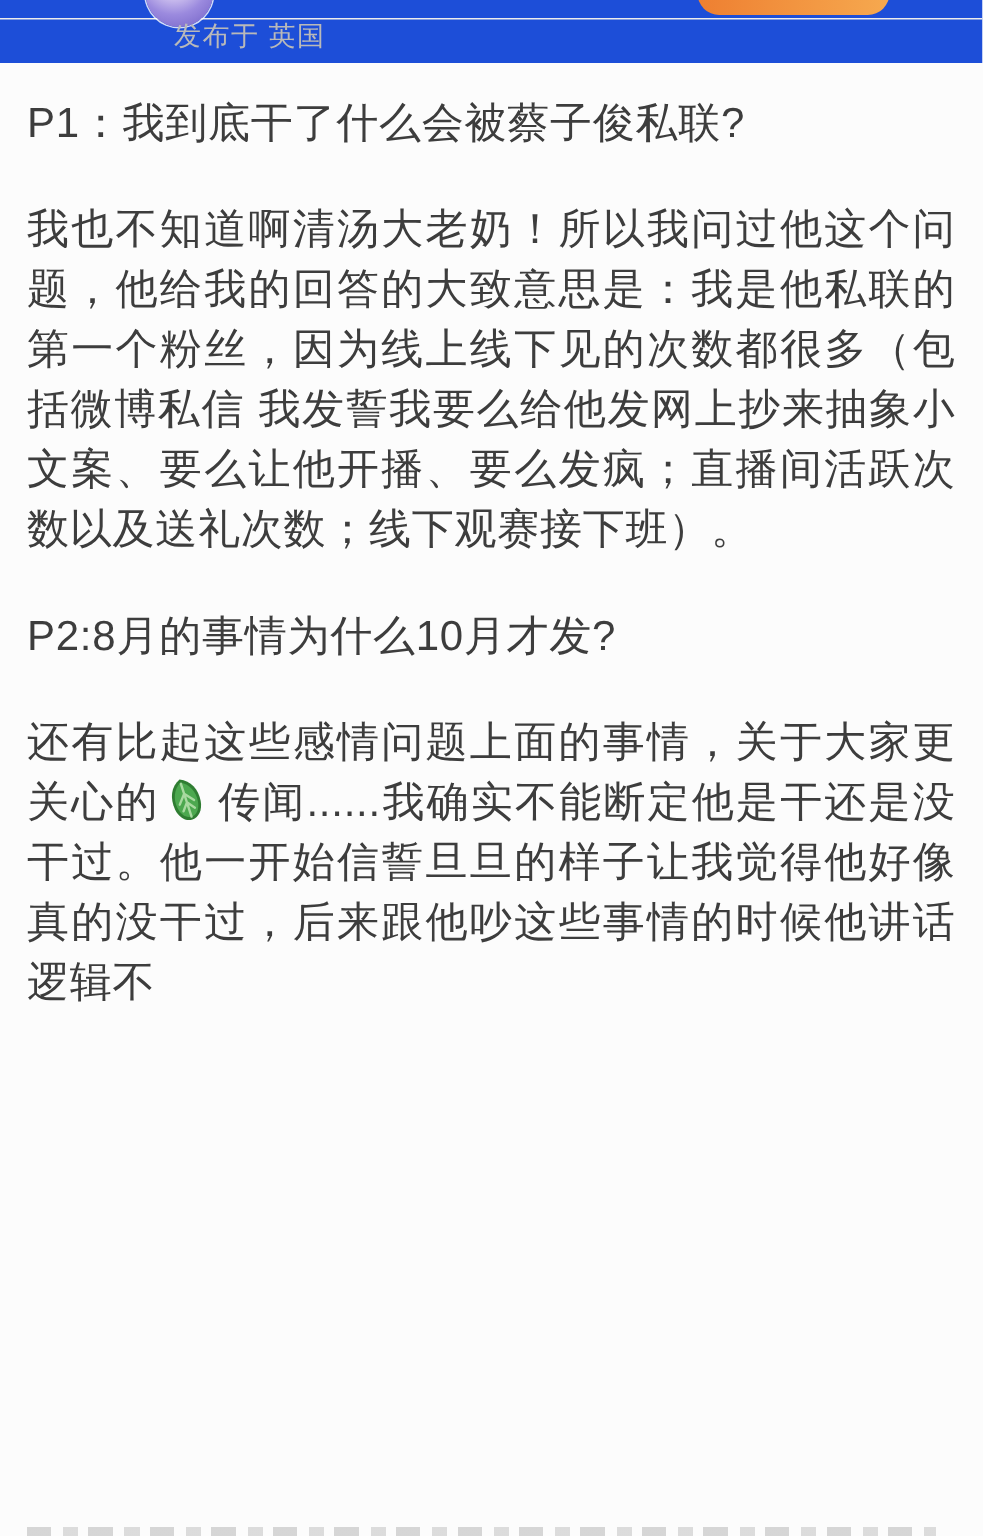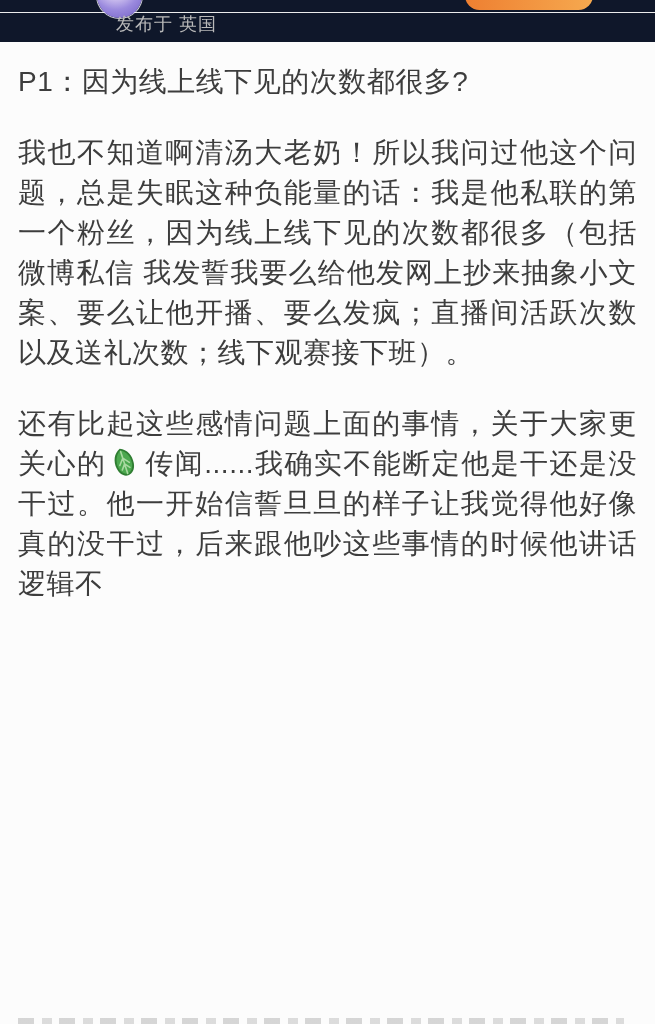--- a/index.html
+++ b/index.html
@@ -13,21 +13,21 @@
     background: #fcfcfc;
     font-family: "Liberation Sans", "DejaVu Sans", sans-serif;
     position: relative;
   }
 
   
   .post-header {
     position: relative;
     height: 42px;
     width: 100%;
-    background: #0f172a;
+    background: #1d4ed8;
   }
   .header-divider {
     position: absolute;
     top: 12px;
     left: 0;
     width: 100%;
     height: 1px;
     background: #ececec;
   }
   .avatar {
@@ -105,24 +105,25 @@
 
 <div class="post-header">
   <div class="header-divider"></div>
   <div class="avatar"></div>
   <button class="follow-button"></button>
   <div class="post-location">发布于 英国</div>
 </div>
 
 <div class="post-body">
 
-  <p>P1：因为线上线下见的次数都很多?</p>
+  <p>P1：我到底干了什么会被蔡子俊私联?</p>
 
-  <p>我也不知道啊清汤大老奶！所以我问过他这个问题，总是失眠这种负能量的话：我是他私联的第一个粉丝，因为线上线下见的次数都很多（包括微博私信 我发誓我要么给他发网上抄来抽象小文案、要么让他开播、要么发疯；直播间活跃次数以及送礼次数；线下观赛接下班）。</p>
+  <p>我也不知道啊清汤大老奶！所以我问过他这个问题，他给我的回答的大致意思是：我是他私联的第一个粉丝，因为线上线下见的次数都很多（包括微博私信 我发誓我要么给他发网上抄来抽象小文案、要么让他开播、要么发疯；直播间活跃次数以及送礼次数；线下观赛接下班）。</p>
 
+  <p>P2:8月的事情为什么10月才发?</p>
 
 
 
   <p>
     <span>还有比起这些感情问题上面的事情，关于大家更关心的</span><span class="leafy-green-icon"><svg viewBox="0 0 32 32" width="32" height="32" aria-hidden="true">
       <g transform="rotate(-18 16 16)">
         <path d="M16 2 C23 5 26 12 25 20 C24.2 26 20.5 30 16 30 C11.5 30 7.8 26 7 20 C6 12 9 5 16 2 Z" fill="#2f7d32"></path>
         <path d="M16 4 C21.5 7 24 13 23.2 19.5 C22.5 24.8 19.6 28 16 28 C12.4 28 9.5 24.8 8.8 19.5 C8 13 10.5 7 16 4 Z" fill="#4ca84f"></path>
         <path d="M16 5 L16 28 M16 12 L11 18 M16 12 L21 18 M16 18 L12 23 M16 18 L20 23" stroke="#a8d9a0" stroke-width="1.6" fill="none" stroke-linecap="round"></path>
       </g>

